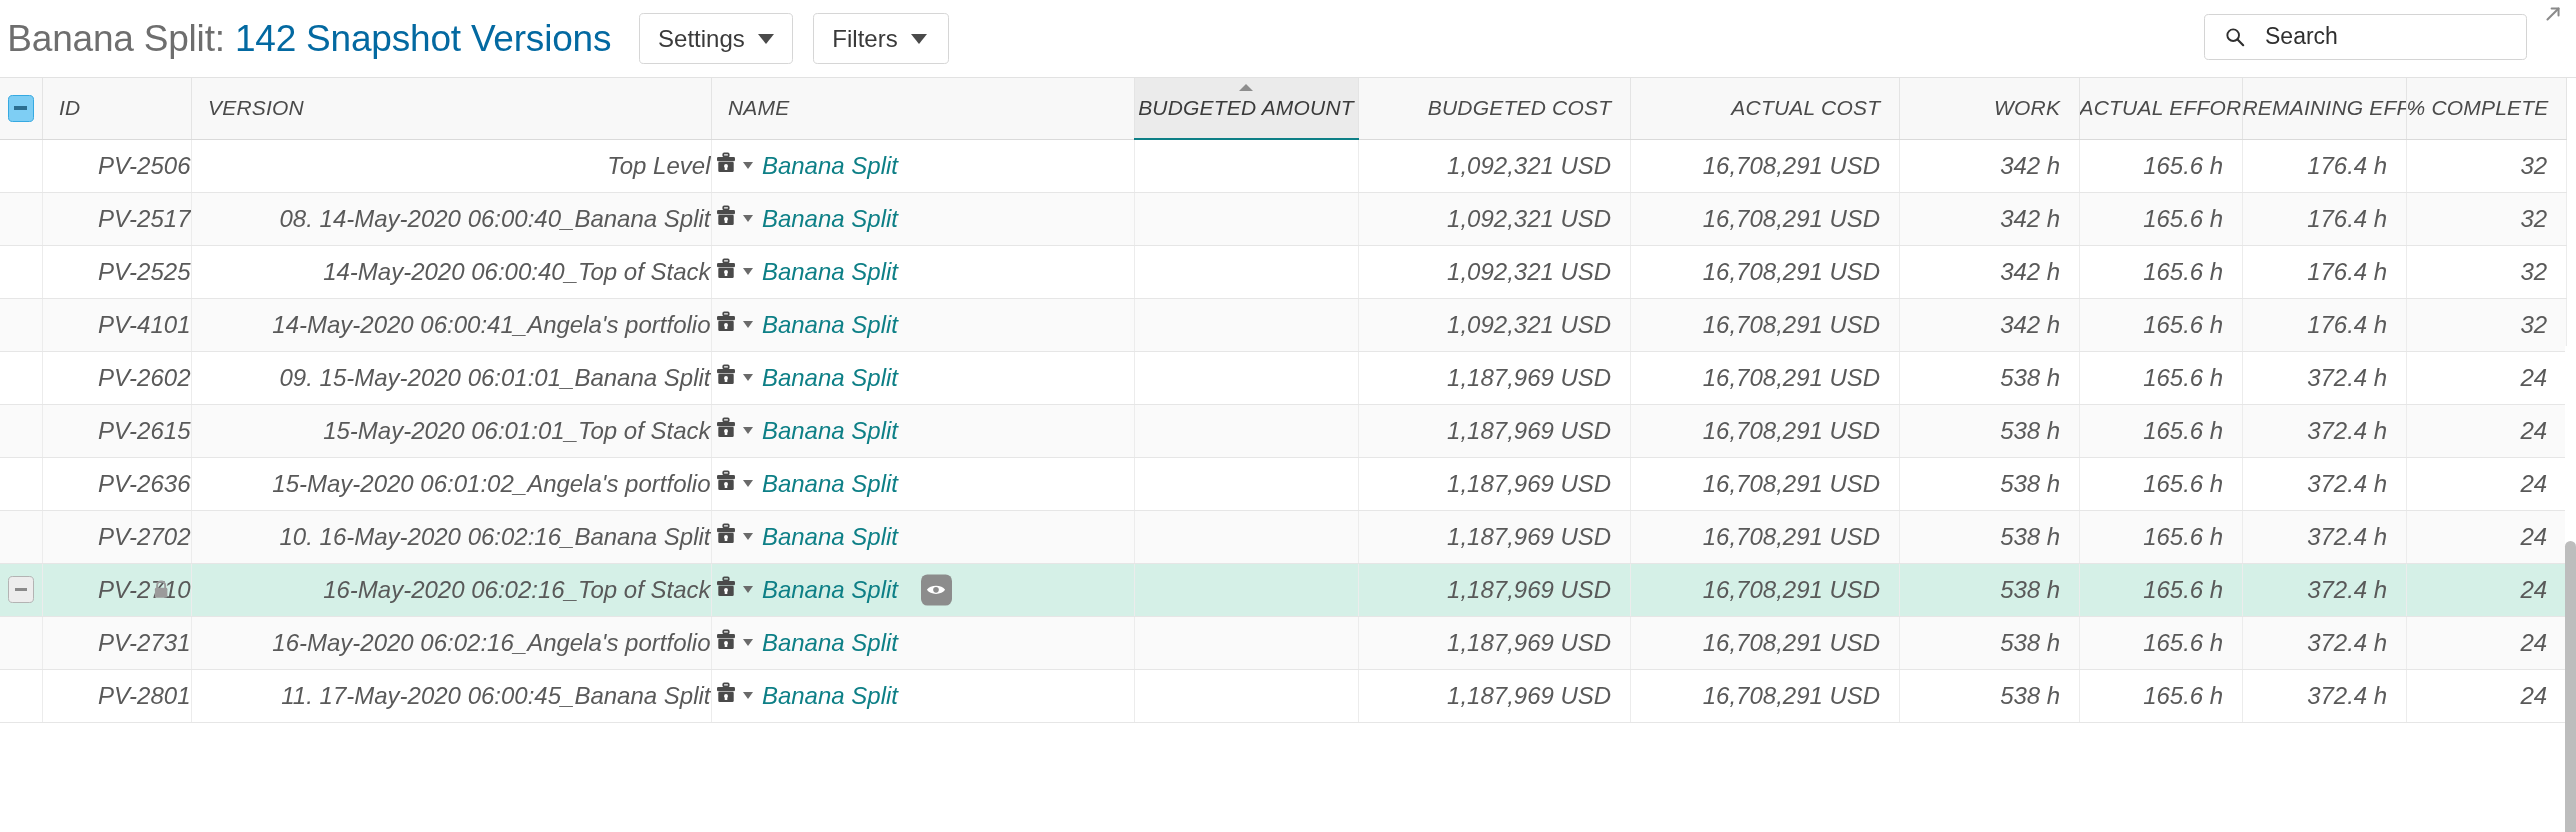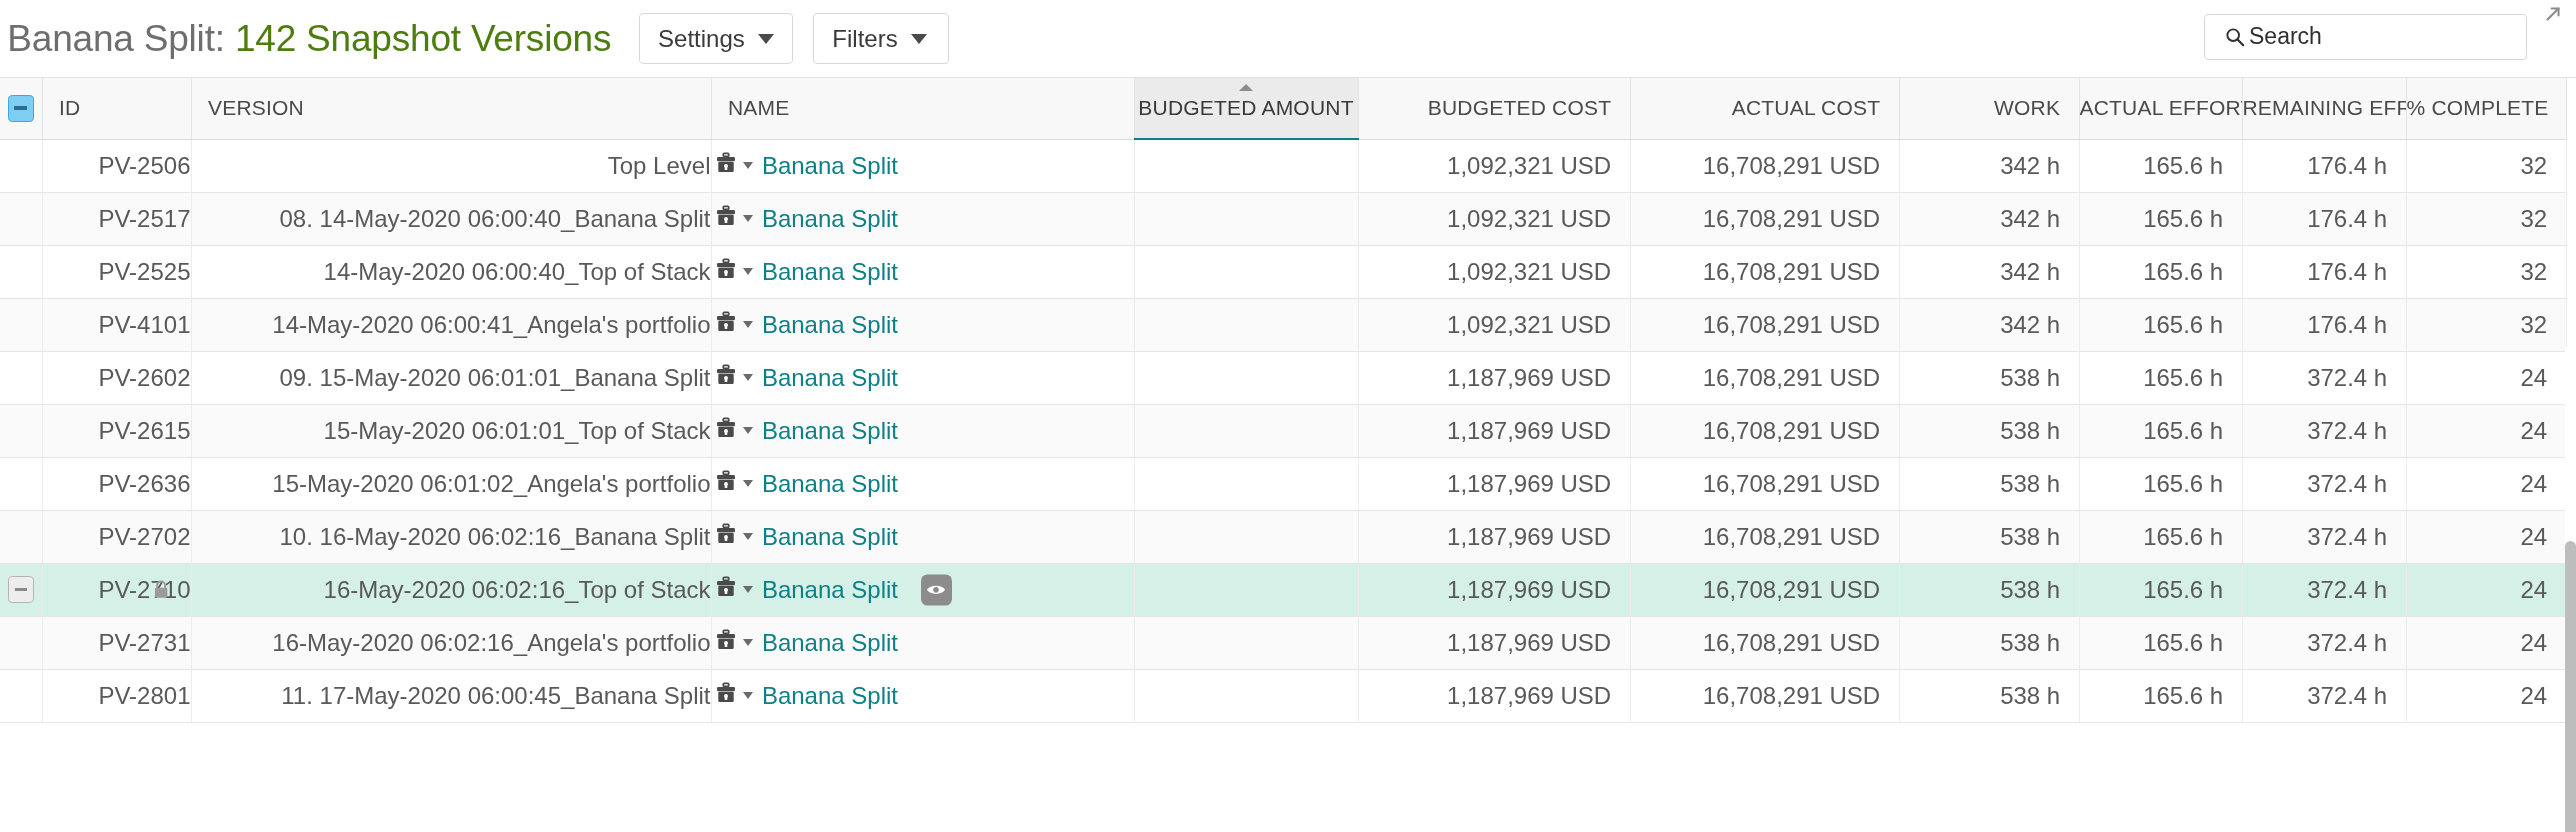--- a/index.html
+++ b/index.html
@@ -20,21 +20,21 @@
     padding-left: 7.3px;
     background: #ffffff;
   }
   .page-title {
     font-size: 37px;
     color: #6e6e6e;
     font-weight: 400;
     white-space: nowrap;
     letter-spacing: -0.2px;
   }
-  .page-title .count-part { color: #4d7c0f; }
+  .page-title .count-part { color: #0369a1; }
   .sorted-by {
     font-size: 26.6px;
     color: #c3c3c3;
     margin-left: 22px;
     white-space: nowrap;
     font-weight: 400;
   }
   .sorted-by .sort-field { color: #c9c9c9; }
 
   .tb-btn {
@@ -69,21 +69,21 @@
     left: 2204px;
     top: 13.8px;
     width: 323px;
     height: 46px;
     border: 0.9px solid #d4d4d4;
     border-radius: 4.6px;
     background: #fff;
     display: flex;
     align-items: center;
     padding-left: 20px;
-    gap: 4px;
+    gap: 20px;
   }
   .search-input {
     border: none;
     outline: none;
     font-family: "Liberation Sans", sans-serif;
     font-size: 23px;
     color: #3c3c3c;
     background: transparent;
     width: 257px;
   }
@@ -97,20 +97,21 @@
     width: 24px;
     height: 24px;
     cursor: pointer;
   }
 
   
   .grid {
     position: relative;
     width: 2576px;
     border-top: 0.9px solid #e2e2e2;
+    font-style: italic;
   }
   table.tbl {
     border-collapse: collapse;
     table-layout: fixed;
     width: 2565px;
   }
   
   col.c-sel   { width: 42px; }
   col.c-id    { width: 149px; }
   col.c-ver   { width: 520px; }

